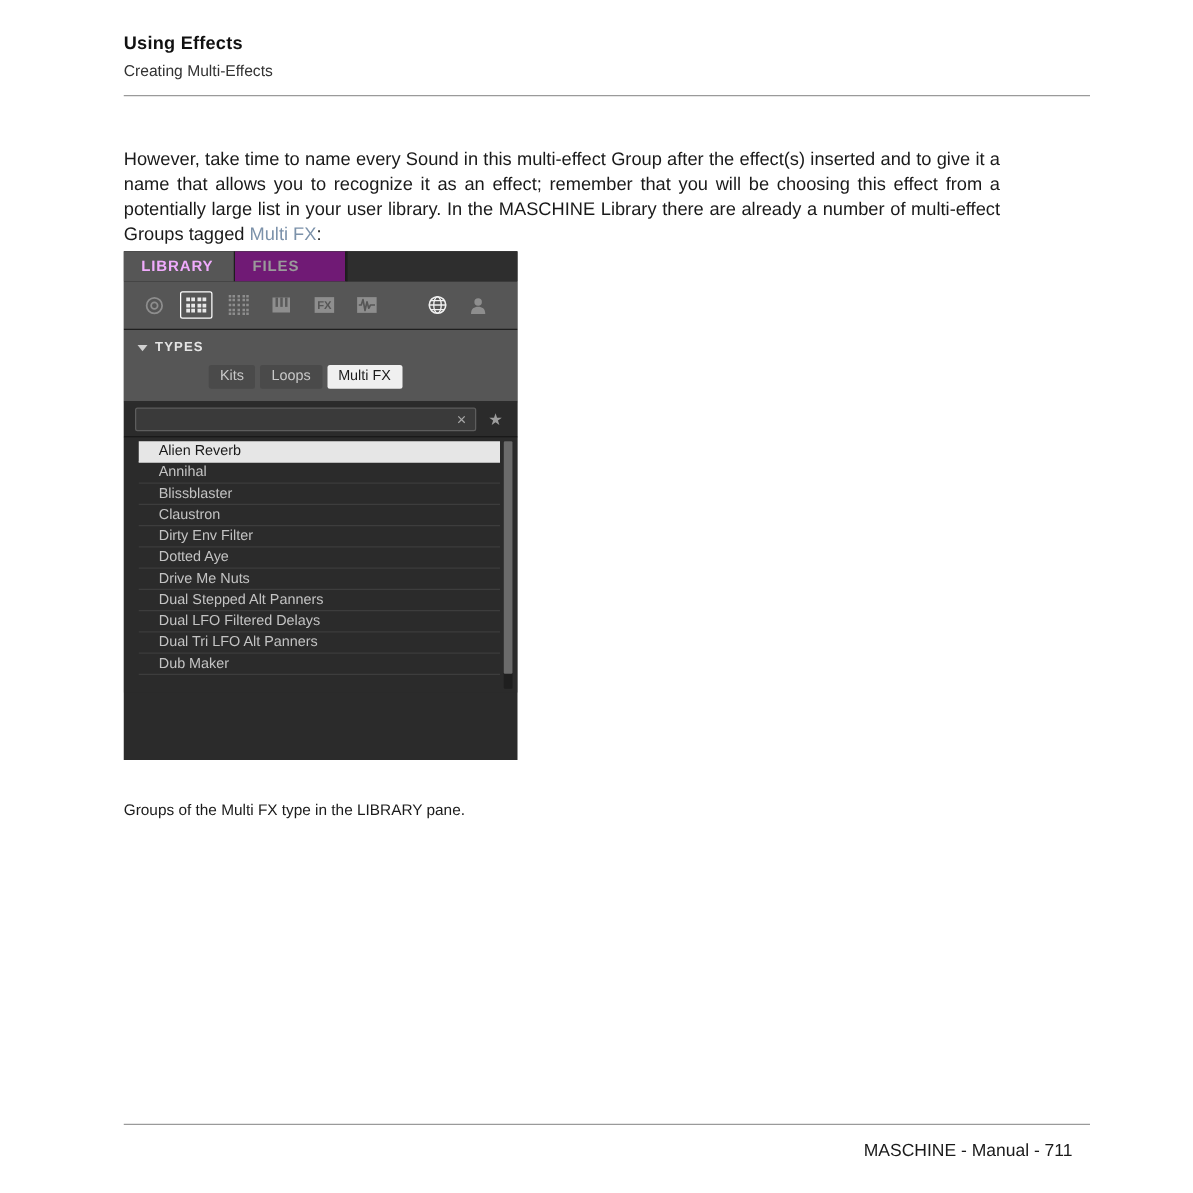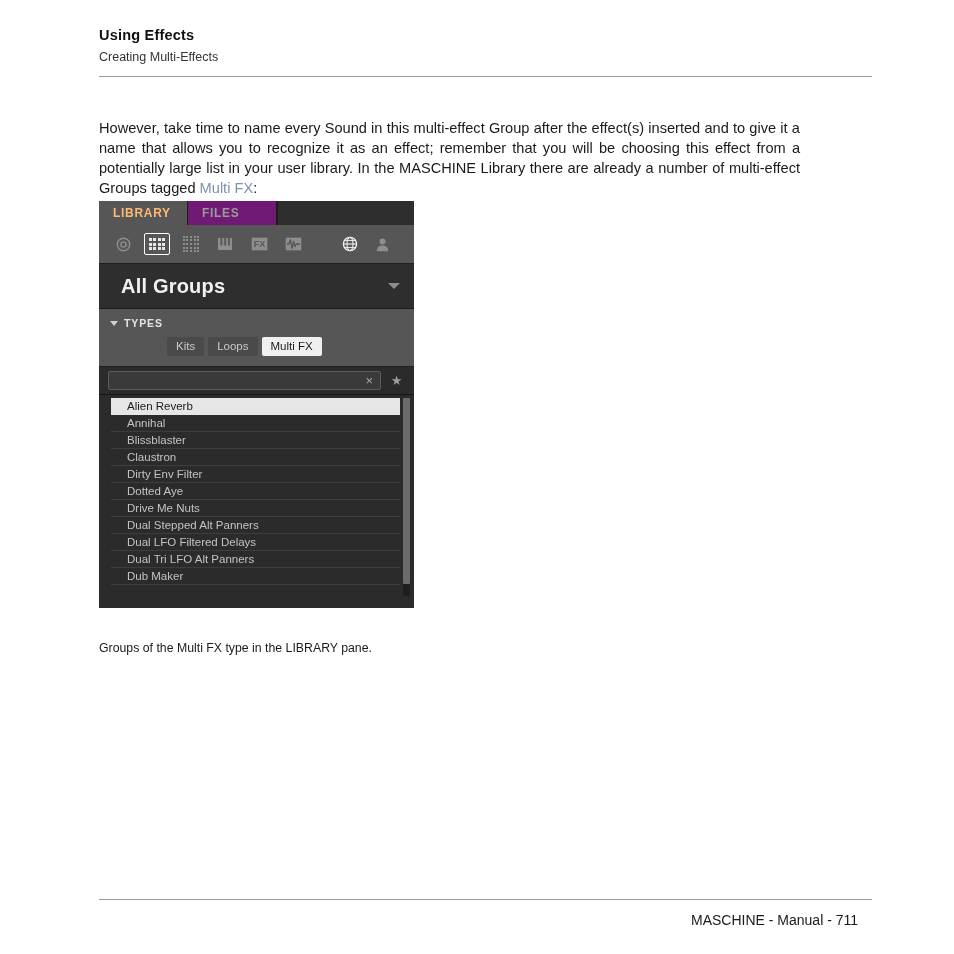--- a/index.html
+++ b/index.html
@@ -87,21 +87,21 @@
     width: 89px;
     display: flex;
     align-items: center;
     padding-left: 14px;
     font-size: 12px;
     letter-spacing: 0.7px;
     border-right: 1px solid #1d1d1d;
   }
   .tab.active {
     background: #565656;
-    color: #fdba74;
+    color: #f0abfc;
     font-weight: bold;
   }
   .tab.inactive {
     background: #701a75;
     color: #9a9a9a;
     font-weight: bold;
   }
   .tab-rest {
     flex: 1;
     background: #2e2e2e;
@@ -429,24 +429,20 @@
 
       <div class="icon-btn">
         <svg width="15" height="15" viewBox="0 0 15 15" aria-hidden="true">
           <circle cx="7.5" cy="4.6" r="3" fill="#8e8e8e"></circle>
           <path d="M1.8,14.2 C1.8,9.9 4.3,8.4 7.5,8.4 C10.7,8.4 13.2,9.9 13.2,14.2 Z" fill="#8e8e8e"></path>
         </svg>
       </div>
 
     </div>
 
-    <div class="group-header">
-      <div class="group-title">All Groups</div>
-      <div class="caret-down"></div>
-    </div>
 
     <div class="types">
       <div class="types-head">
         <span class="caret-small"></span>
         <span class="types-label">TYPES</span>
       </div>
       <div class="tagrow">
         <span class="tag">Kits</span>
         <span class="tag">Loops</span>
         <span class="tag on">Multi FX</span>

